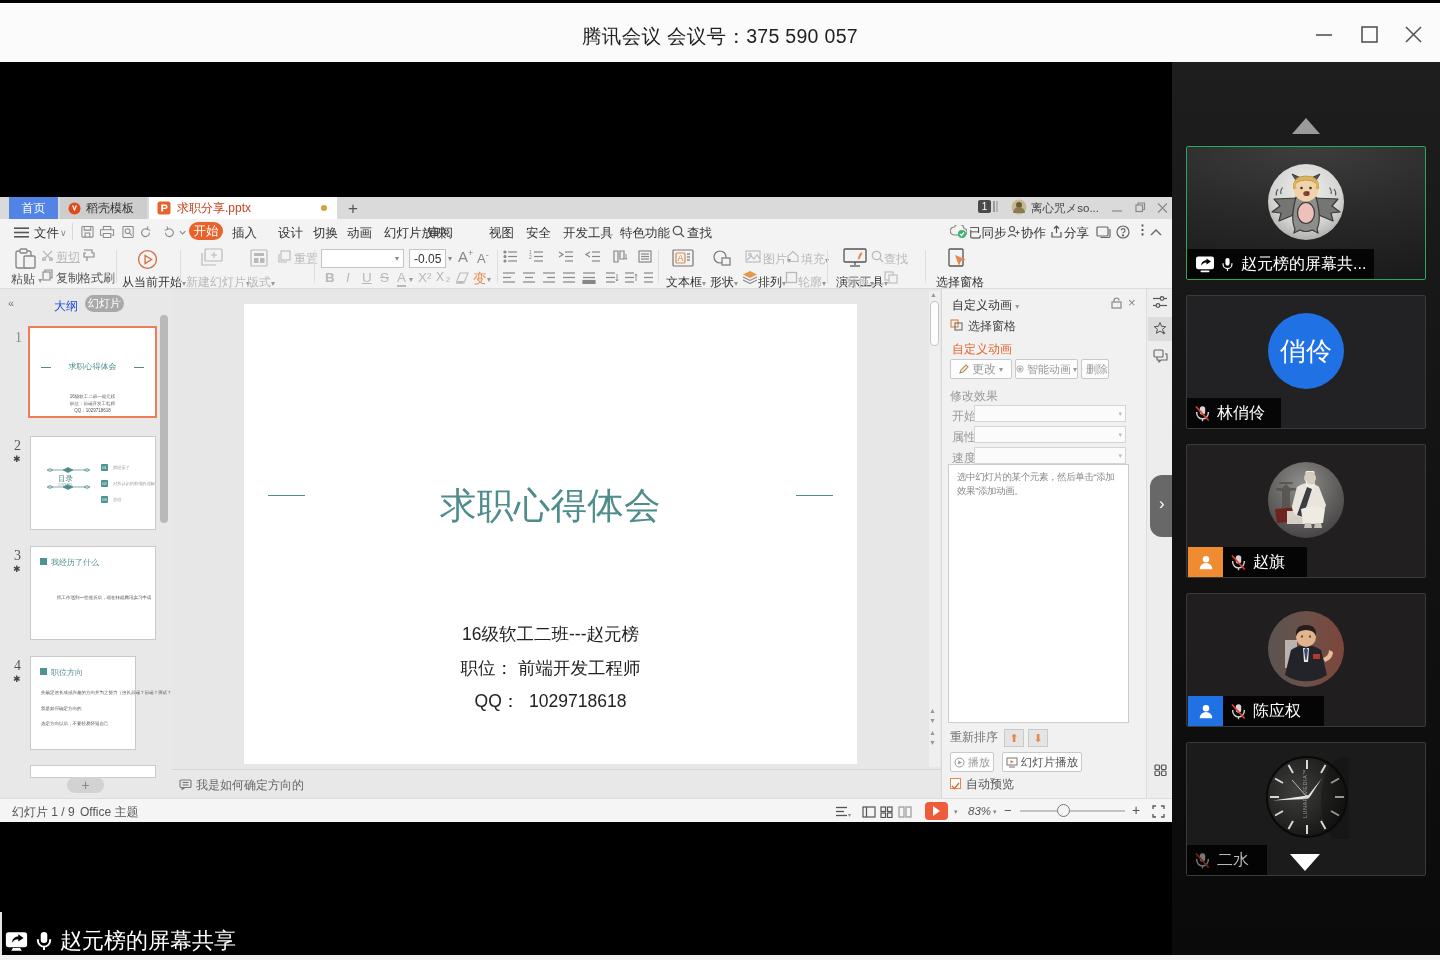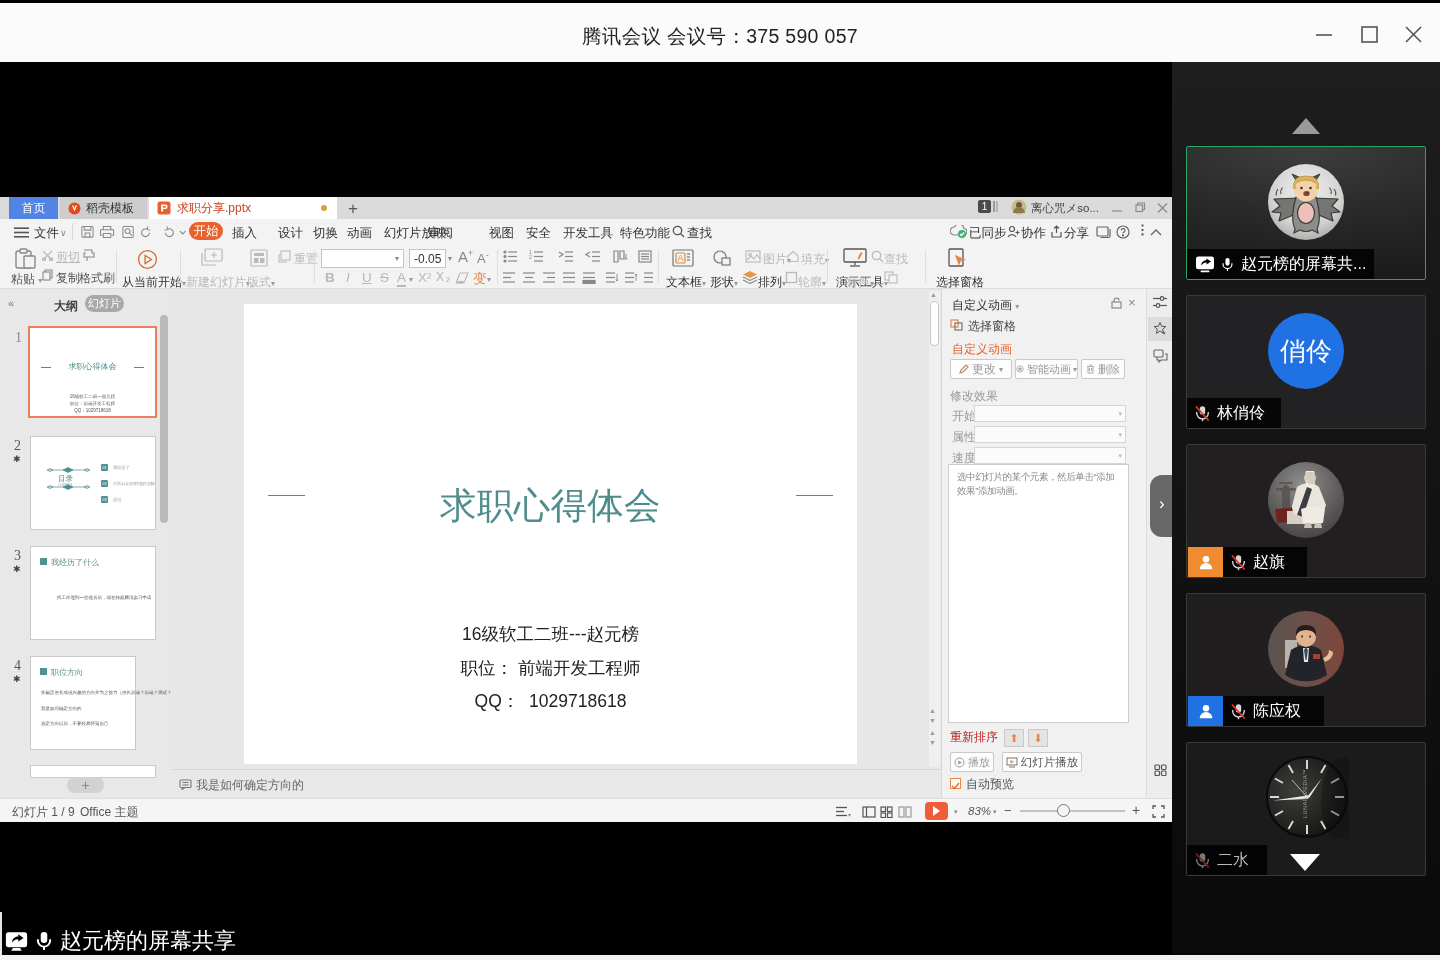--- a/index.html
+++ b/index.html
@@ -377,21 +377,21 @@
     <span class="tl dis" style="left:846px; top:30px;">替换<span class="dn">▾</span></span>
     <svg width="22" height="20" viewBox="0 0 22 20" style="position:absolute; left:948px; top:4px;" fill="none" stroke="#555" stroke-width="1.3">
         <rect x="1" y="1" width="14" height="17" rx="1"></rect>
         <path d="M8 8 l8 3.5 l-3.5 1 l-1.5 3.5 Z" fill="#e8874a" stroke="#e8874a"></path>
       </svg>
     <span class="tl" style="left:936px; top:30px; color:#333;">选择窗格</span>
       <span class="vsep" style="left:925px;"></span>
   </div>
   <div id="leftpanel">
     <span style="position:absolute; left:8px; top:8px; color:#777; font-size:11px;">«</span>
-    <span style="position:absolute; left:54px; top:9px; font-size:12px; color:#404040;font-weight:bold;">大纲</span>
+    <span style="position:absolute; left:54px; top:9px; font-size:12px; color:#1d4ed8;">大纲</span>
     <span style="position:absolute; left:85px; top:6px; width:39px; height:17px; background:#a9a9a9; border-radius:9px; color:#fff; font-size:11px; text-align:center; line-height:17px;">幻灯片</span>
 
     <span class="snum" style="left:15px; top:41px; color:#888;">1</span>
     <div class="thumb" style="left:28px; top:37px; width:129px; height:92px; border:2px solid #ee7e5a;">
       <div style="position:absolute; left:11px; top:39px; width:10px; border-top:1px solid #4e8d8c;"></div>
       <div style="position:absolute; right:11px; top:39px; width:10px; border-top:1px solid #4e8d8c;"></div>
       <div style="position:absolute; left:0; right:0; top:33px; text-align:center; font-size:8px; color:#4e8d8c; white-space:nowrap;">求职心得体会</div>
       <div class="t6" style="left:0; width:250px; top:66px; text-align:center;">16级软工二班---赵元榜</div>
       <div class="t6" style="left:0; width:250px; top:73px; text-align:center;">职位：前端开发工程师</div>
       <div class="t6" style="left:0; width:250px; top:80px; text-align:center;">QQ：1029718618</div>
@@ -491,32 +491,32 @@
       </svg>
     <span style="position:absolute; left:26px; top:29px; font-size:12px; color:#444;">选择窗格</span>
     <span style="position:absolute; left:10px; top:52px; font-size:12px; color:#e8632c;">自定义动画</span>
     <div class="abtn" style="left:8px; top:70px; width:62px; color:#999;"><svg width="10" height="10" viewBox="0 0 10 10" style="margin-right:3px;">
           <path d="M1 9 L2 6 L7 1 L9 3 L4 8 Z" fill="none" stroke="#b0885f" stroke-width="1.1"></path>
         </svg>更改 <span class="dn" style="margin-left:3px;">▾</span></div>
     <div class="abtn" style="left:73px; top:70px; width:63px; color:#999; font-size:11px;"><svg width="10" height="10" viewBox="0 0 10 10" style="margin-right:3px;">
           <circle cx="5" cy="5" r="4" fill="none" stroke="#aaa" stroke-width="1.1"></circle>
           <path d="M5 2 l1 2 2 0 -1.6 1.5 0.6 2.3 -2 -1.3 -2 1.3 0.6 -2.3 -1.6 -1.5 2 0 Z" fill="#aaa"></path>
         </svg>智能动画 <span class="dn" style="margin-left:2px;">▾</span></div>
-    <div class="abtn" style="left:139px; top:70px; width:44px; color:#999; font-size:11px;"><svg width="9" height="10" viewBox="0 0 9 10" style="margin-right:3px;" fill="none" stroke="#aaa" stroke-width="1">
+    <div class="abtn" style="left:139px; top:70px; width:28px; color:#999; font-size:11px;"><svg width="9" height="10" viewBox="0 0 9 10" style="margin-right:3px;" fill="none" stroke="#aaa" stroke-width="1">
           <path d="M1 2.5 h7 M2 2.5 V9 h5 V2.5 M3 1 h3 M3.5 4 v3 M5.5 4 v3"></path>
         </svg>删除</div>
     <span style="position:absolute; left:8px; top:99px; font-size:12px; color:#999;">修改效果</span>
     <span class="alab" style="top:119px;">开始:</span>
       <div class="ainp" style="top:116px;"></div>
     <span class="alab" style="top:140px;">属性:</span>
       <div class="ainp" style="top:137px;"></div>
     <span class="alab" style="top:161px;">速度:</span>
       <div class="ainp" style="top:158px;"></div>
     <div style="position:absolute; left:6px; top:175px; width:181px; height:259px; background:#fff; border:1px solid #ccc; padding:5px 8px; font-size:9.5px; color:#888; line-height:13.5px; letter-spacing:-0.4px; white-space:nowrap; overflow:hidden;">选中幻灯片的某个元素，然后单击“添加<br>效果”添加动画。</div>
-    <span style="position:absolute; left:8px; top:440px; font-size:12px; color:#b91c1c;">重新排序</span>
+    <span style="position:absolute; left:8px; top:440px; font-size:12px; color:#737373;">重新排序</span>
     <div class="sqbtn" style="left:62px; top:440px;">
         <span style="color:#e8874a; font-size:11px;">⬆</span>
       </div>
     <div class="sqbtn" style="left:86px; top:440px;">
         <span style="color:#e8874a; font-size:11px;">⬇</span>
       </div>
     <div class="abtn" style="left:8px; top:463px; width:44px; color:#999; font-size:11px;"><svg width="11" height="11" viewBox="0 0 11 11" style="margin-right:3px;">
           <circle cx="5.5" cy="5.5" r="4.5" fill="none" stroke="#999" stroke-width="1"></circle>
           <path d="M4.2 3.5 L8 5.5 L4.2 7.5 Z" fill="#999"></path>
         </svg>播放</div>

